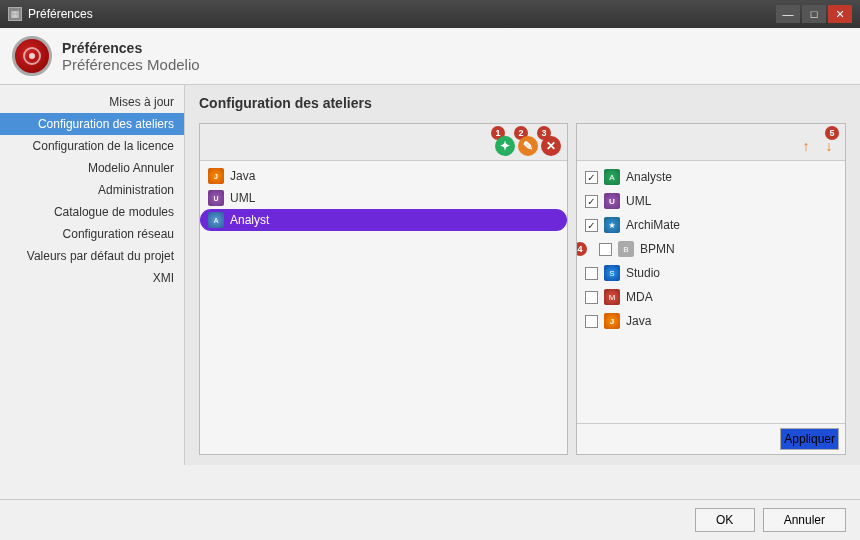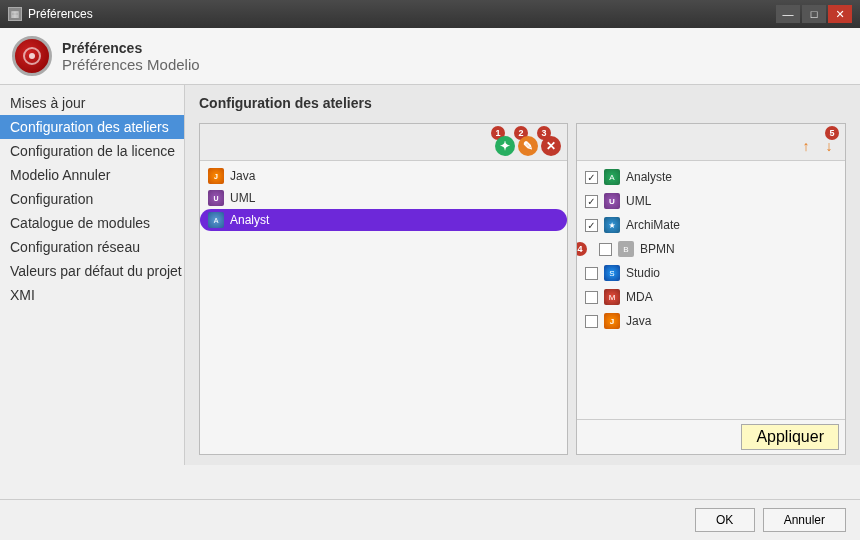--- a/index.html
+++ b/index.html
@@ -122,22 +122,23 @@
       background: #f0f0f0;
       border-right: 1px solid #ccc;
       padding: 6px 0;
       overflow-y: auto;
       flex-shrink: 0;
     }
     .sidebar-item {
       padding: 4px 10px;
       cursor: pointer;
       color: #333;
-      font-size: 14px;
+      font-size: 12px;
       white-space: nowrap;
+      text-align: right;
     }
     .sidebar-item.active {
       background: #4a90d9;
       color: #fff;
     }
 
     
     .content-area {
       flex: 1;
       background: #e8e8e8;
@@ -300,25 +301,25 @@
       color: #333;
     }
 
     
     .apply-row {
       display: flex;
       justify-content: flex-end;
       padding: 4px 0;
     }
     .btn-apply {
-      padding: 3px 14px;
-      background: #fef9c3;
+      padding: 3px 3px;
+      background: #1d4ed8;
       border: 1px solid #aaa;
       cursor: pointer;
-      font-size: 16px;
+      font-size: 12px;
     }
 
     
     .footer {
       background: #f0f0f0;
       border-top: 1px solid #ccc;
       padding: 8px 14px;
       display: flex;
       justify-content: flex-end;
       gap: 8px;
@@ -376,21 +377,21 @@
     </div>
   </div>
 
   <div class="body-area">
 
     <div class="sidebar">
       <div class="sidebar-item">Mises à jour</div>
       <div class="sidebar-item active">Configuration des ateliers</div>
       <div class="sidebar-item">Configuration de la licence</div>
       <div class="sidebar-item">Modelio Annuler</div>
-      <div class="sidebar-item">Configuration</div>
+      <div class="sidebar-item">Administration</div>
       <div class="sidebar-item">Catalogue de modules</div>
       <div class="sidebar-item">Configuration réseau</div>
       <div class="sidebar-item">Valeurs par défaut du projet</div>
       <div class="sidebar-item">XMI</div>
     </div>
 
     <div class="content-area">
       <div class="content-title">Configuration des ateliers</div>
 
       <div class="workshop-panels">

